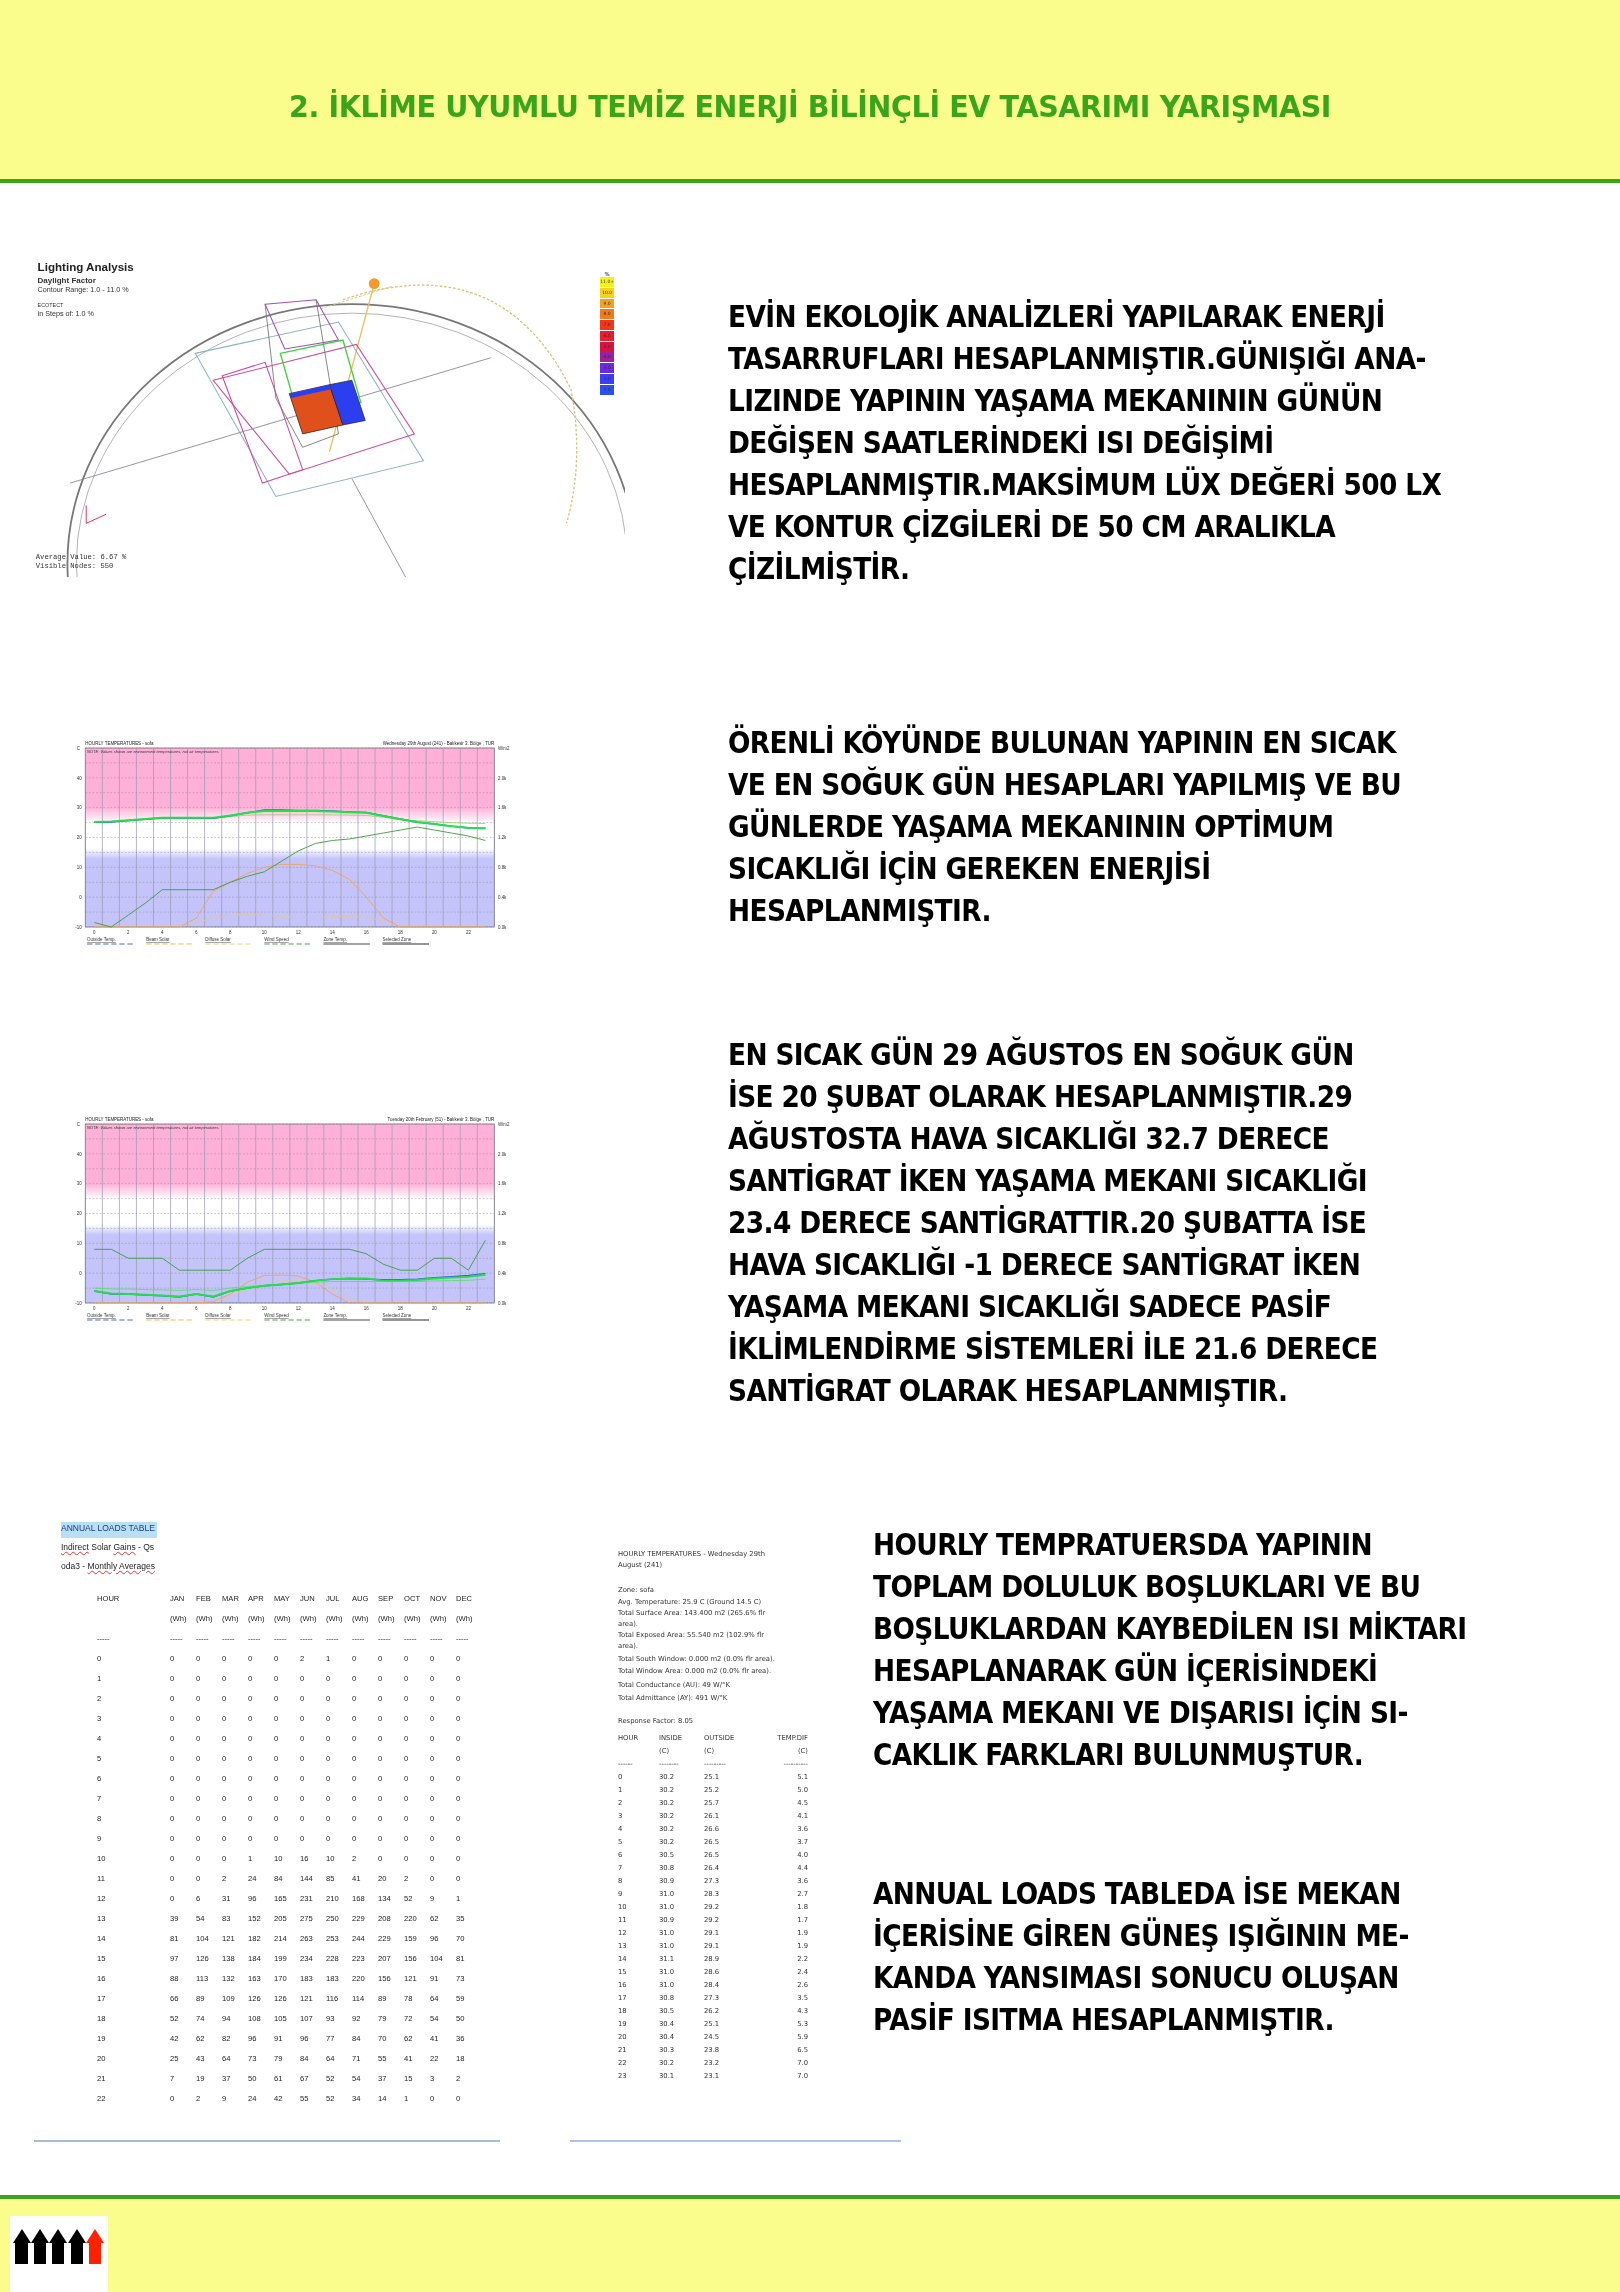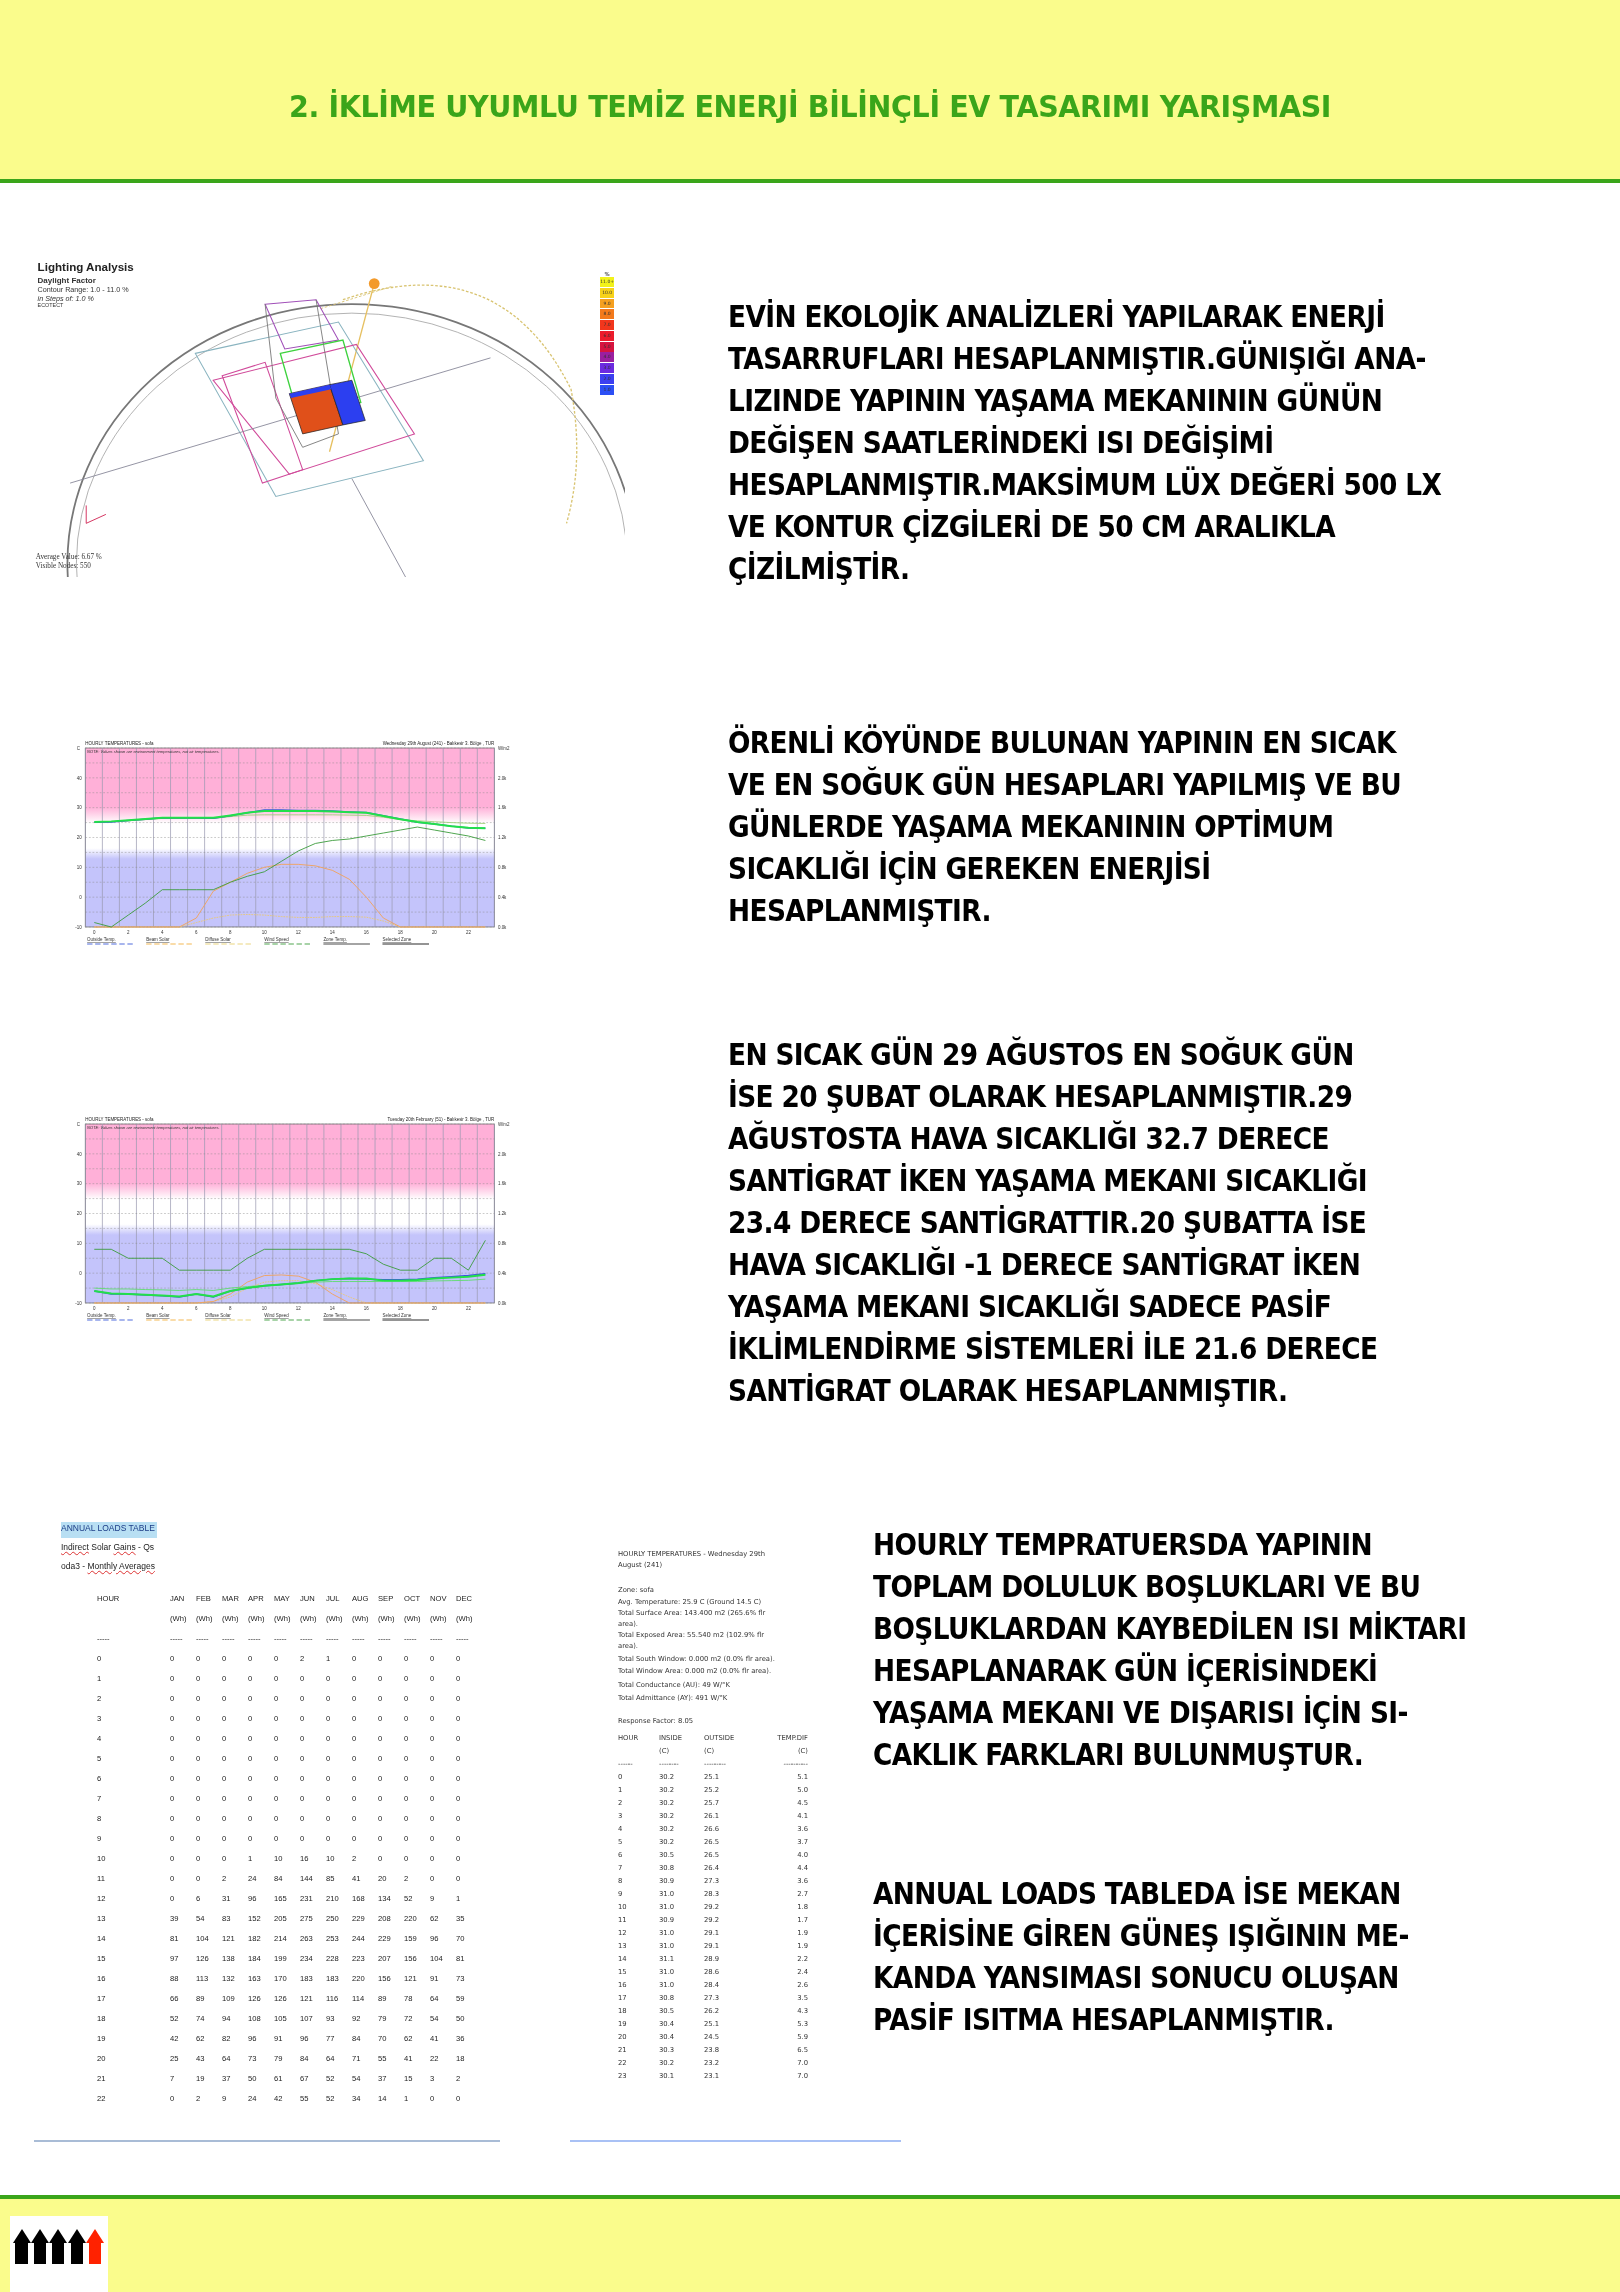--- a/index.html
+++ b/index.html
@@ -12,21 +12,21 @@
     font-family:"DejaVu Sans", sans-serif; font-weight:bold; font-size:31px; color:#3aa51a; letter-spacing:-0.4px; transform:scaleX(0.92); }
 
   .para { position:absolute; font-family:"DejaVu Sans", sans-serif; font-weight:bold; font-size:30px;
     line-height:42px; color:#000; letter-spacing:-0.7px; white-space:pre-line; transform-origin:left top; transform:scaleX(0.88); }
 
   
   .lighting { position:absolute; left:34px; top:255px; width:591px; height:322px; background:#fff; overflow:hidden; }
   .lighting svg { position:absolute; left:0; top:0; }
   .lt-title { position:absolute; left:3.6px; top:5.4px; font-size:11.6px; font-weight:bold; font-family:"Liberation Sans", sans-serif; color:#222; }
   .lt-sub { position:absolute; left:3.6px; font-size:7.2px; font-family:"Liberation Sans", sans-serif; color:#333; }
-  .lt-foot { position:absolute; left:1.8px; font-size:7.2px; font-family:Liberation Serif, serif; color:#333; }
+  .lt-foot { position:absolute; left:1.8px; font-size:7.2px; font-family:Liberation Mono, monospace; color:#333; }
   .legend-scale { position:absolute; left:566px; top:16px; width:14.3px; }
   .legend-scale .sw { height:9.9px; font-size:4.5px; text-align:center; color:#333; line-height:9.9px; margin-bottom:0.9px; }
 
   
   .tchart { position:absolute; left:54px; width:537px; height:215px; }
   .tchart svg { position:absolute; left:0; top:0; }
 
   
   .annual { position:absolute; left:61px; top:1522px; width:434px; height:618px; background:#fff; font-family:"Liberation Sans", sans-serif; }
   .annual .at-title { position:absolute; left:0; top:0; font-size:8.5px; color:#1b3c86; background:#b8dff3; padding:0.9px 1.8px 5.4px 0; }
@@ -89,21 +89,21 @@
     <polygon points="285,155 330,145 345,190 300,200" fill="#e0501a" stroke="#222" stroke-width="0.8"></polygon>
     <polygon points="330,145 355,140 370,185 345,190" fill="#2c3ff0" stroke="#222" stroke-width="0.8"></polygon>
     <polygon points="285,155 330,145 332,150 287,160" fill="#2c3ff0"></polygon>
 
     <line x1="58" y1="300" x2="80" y2="290" stroke="#d02050" stroke-width="1"></line>
     <line x1="58" y1="300" x2="58" y2="280" stroke="#d02050" stroke-width="1"></line>
   </svg>
   <div class="lt-title">Lighting Analysis</div>
   <div class="lt-sub" style="top:20.6px;font-weight:bold;font-size:8px;">Daylight Factor</div>
   <div class="lt-sub" style="top:30px;">Contour Range: 1.0 - 11.0 %</div>
-  <div class="lt-sub" style="top:39px;font-style:italic;">in Steps of: 1.0 %</div>
+  <div class="lt-sub" style="top:54px;">in Steps of: 1.0 %</div>
   <div class="lt-sub" style="top:47px;font-size:5.4px;">ECOTECT</div>
   <div class="lt-foot" style="top:298px;">Average Value: 6.67 %</div>
   <div class="lt-foot" style="top:307px;">Visible Nodes: 550</div>
   <div class="legend-scale" id="legend-scale">
     <div style="font-size:5.4px;text-align:center;">%</div>
   <div class="sw" style="background: rgb(242, 242, 26);">11.0+</div>
       <div class="sw" style="background: rgb(247, 210, 26);">10.0</div>
       <div class="sw" style="background: rgb(245, 160, 32);">9.0</div>
       <div class="sw" style="background: rgb(243, 122, 28);">8.0</div>
       <div class="sw" style="background: rgb(242, 54, 28);">7.0</div>

